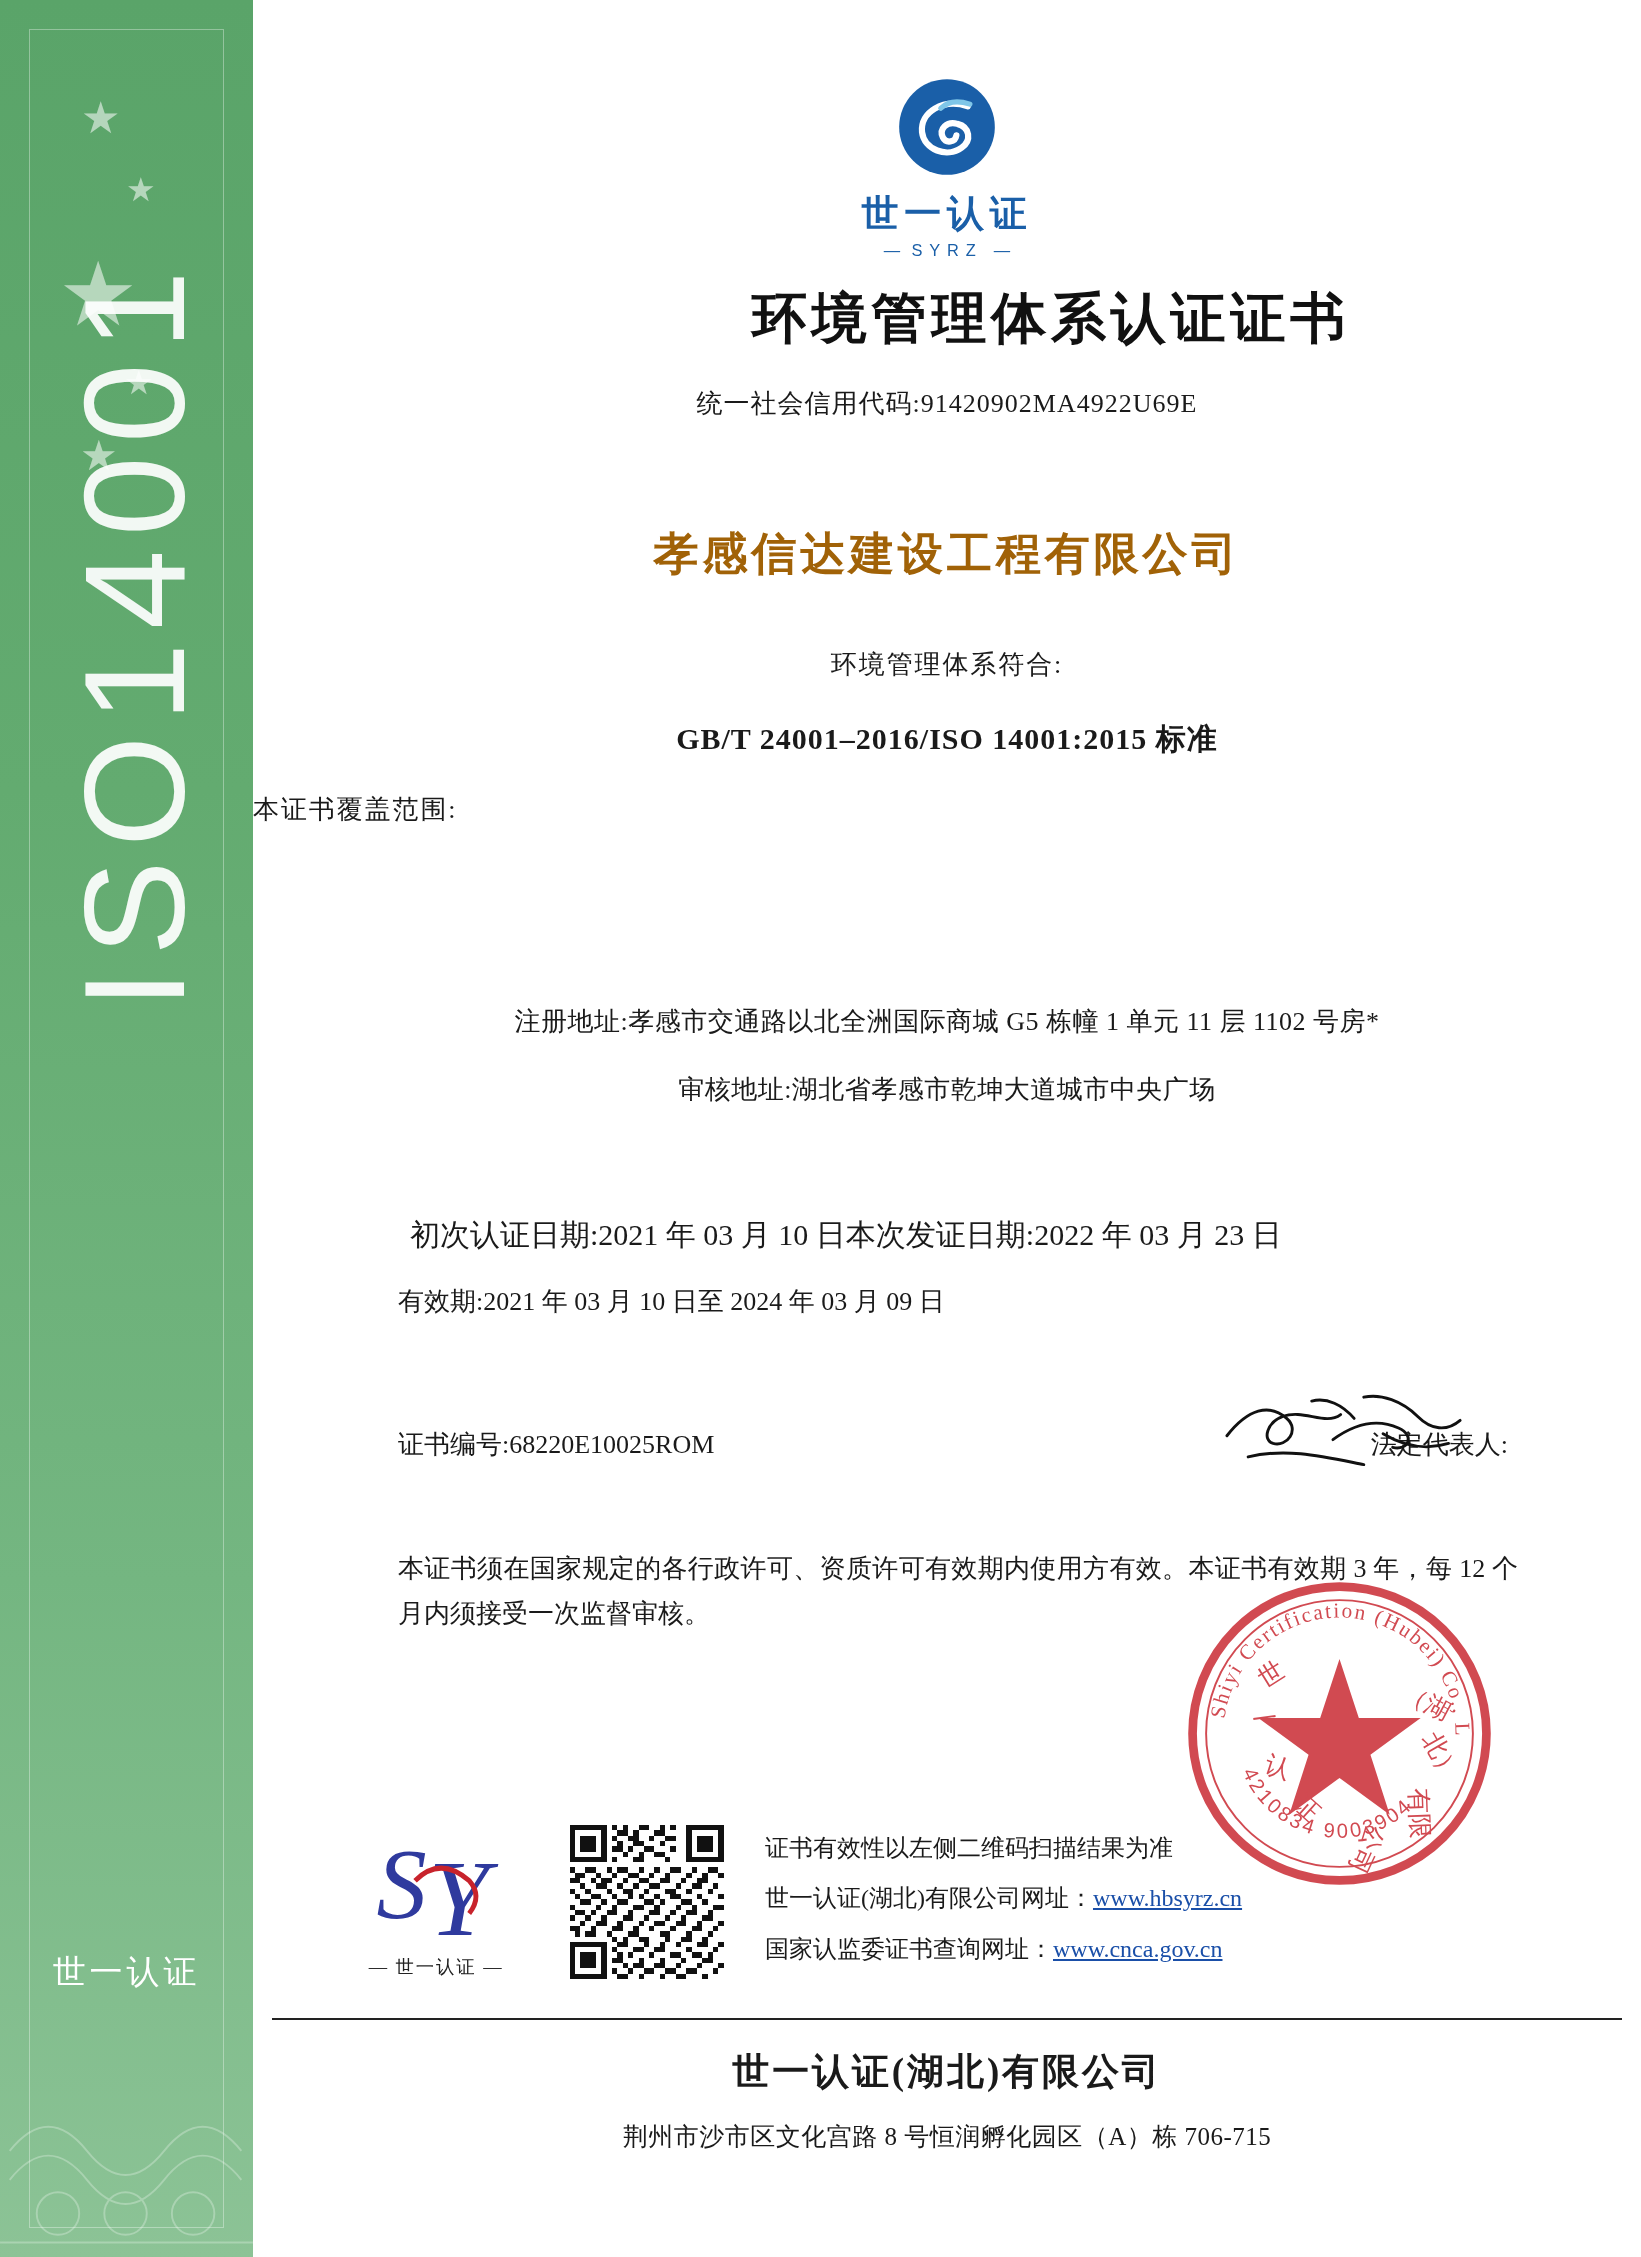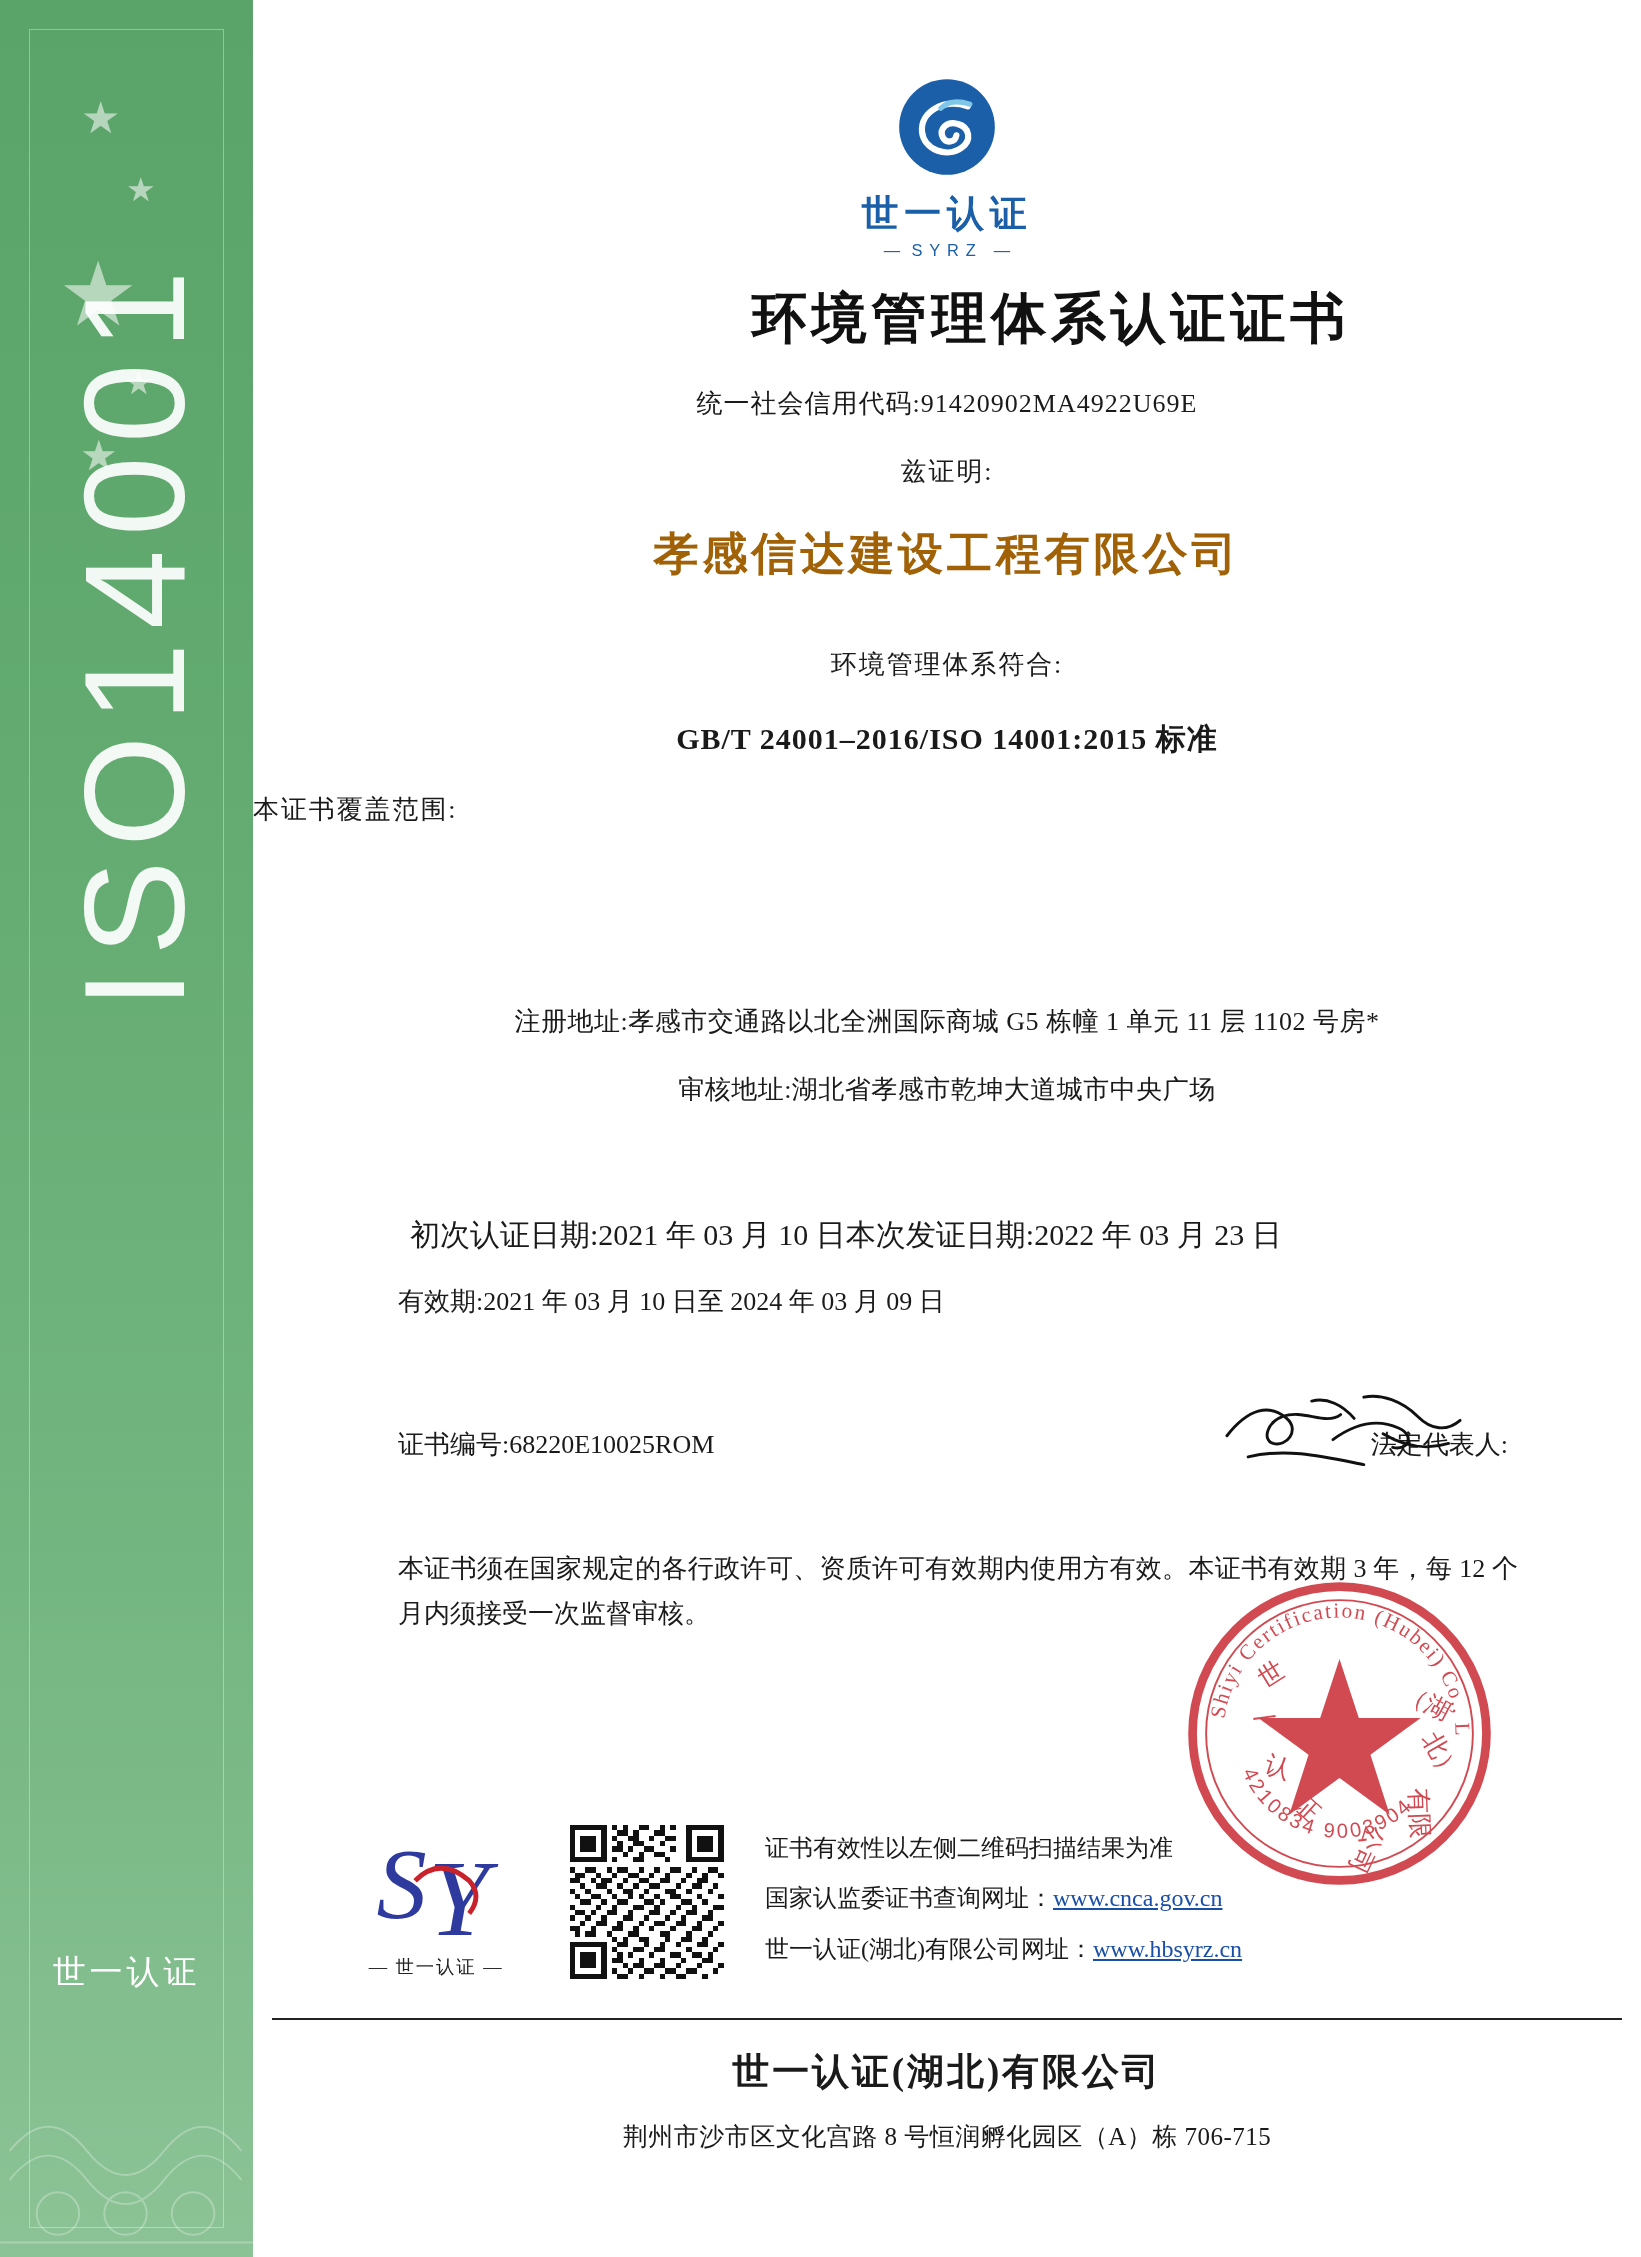--- a/index.html
+++ b/index.html
@@ -384,21 +384,20 @@
       <div class="logo-name">世一认证</div>
       <div class="logo-sub">
         <span class="dash">—</span> <span>SYRZ</span> <span class="dash">—</span>
       </div>
     </div>
 
     <div class="cert-title">环境管理体系认证证书</div>
 
     <div class="credit-code">统一社会信用代码:91420902MA4922U69E</div>
 
-    <div class="hereby">兹证明:</div>
 
     <div class="company">孝感信达建设工程有限公司</div>
 
     <div class="conform-label">环境管理体系符合:</div>
 
     <div class="standard">GB/T 24001–2016/ISO 14001:2015 标准</div>
 
     <div class="scope-label">本证书覆盖范围:</div>
 
     <div class="addr-reg">注册地址:孝感市交通路以北全洲国际商城 G5 栋幢 1 单元 11 层 1102 号房*</div>
@@ -658,24 +657,24 @@
           <rect x="13" y="28" width="1" height="1"></rect>
           <rect x="17" y="28" width="1" height="1"></rect>
         <rect x="20" y="28" width="2" height="1"></rect>
           <rect x="25" y="28" width="1" height="1"></rect>
       </g>
     </svg>
 
     <div class="info-lines">
       <div>证书有效性以左侧二维码扫描结果为准</div>
       <div>
-        <span>国家认监委证书查询网址：</span><span class="link">www.cnca.gov.cn</span>
+        <span>世一认证(湖北)有限公司网址：</span><span class="link">www.hbsyrz.cn</span>
       </div>
       <div>
-        <span>世一认证(湖北)有限公司网址：</span><span class="link">www.hbsyrz.cn</span>
+        <span>国家认监委证书查询网址：</span><span class="link">www.cnca.gov.cn</span>
       </div>
     </div>
 
     <div class="bottom-rule"></div>
     <div class="issuer">世一认证(湖北)有限公司</div>
     <div class="issuer-addr">荆州市沙市区文化宫路 8 号恒润孵化园区（A）栋 706-715</div>
 
   </div>
 </div>
 

